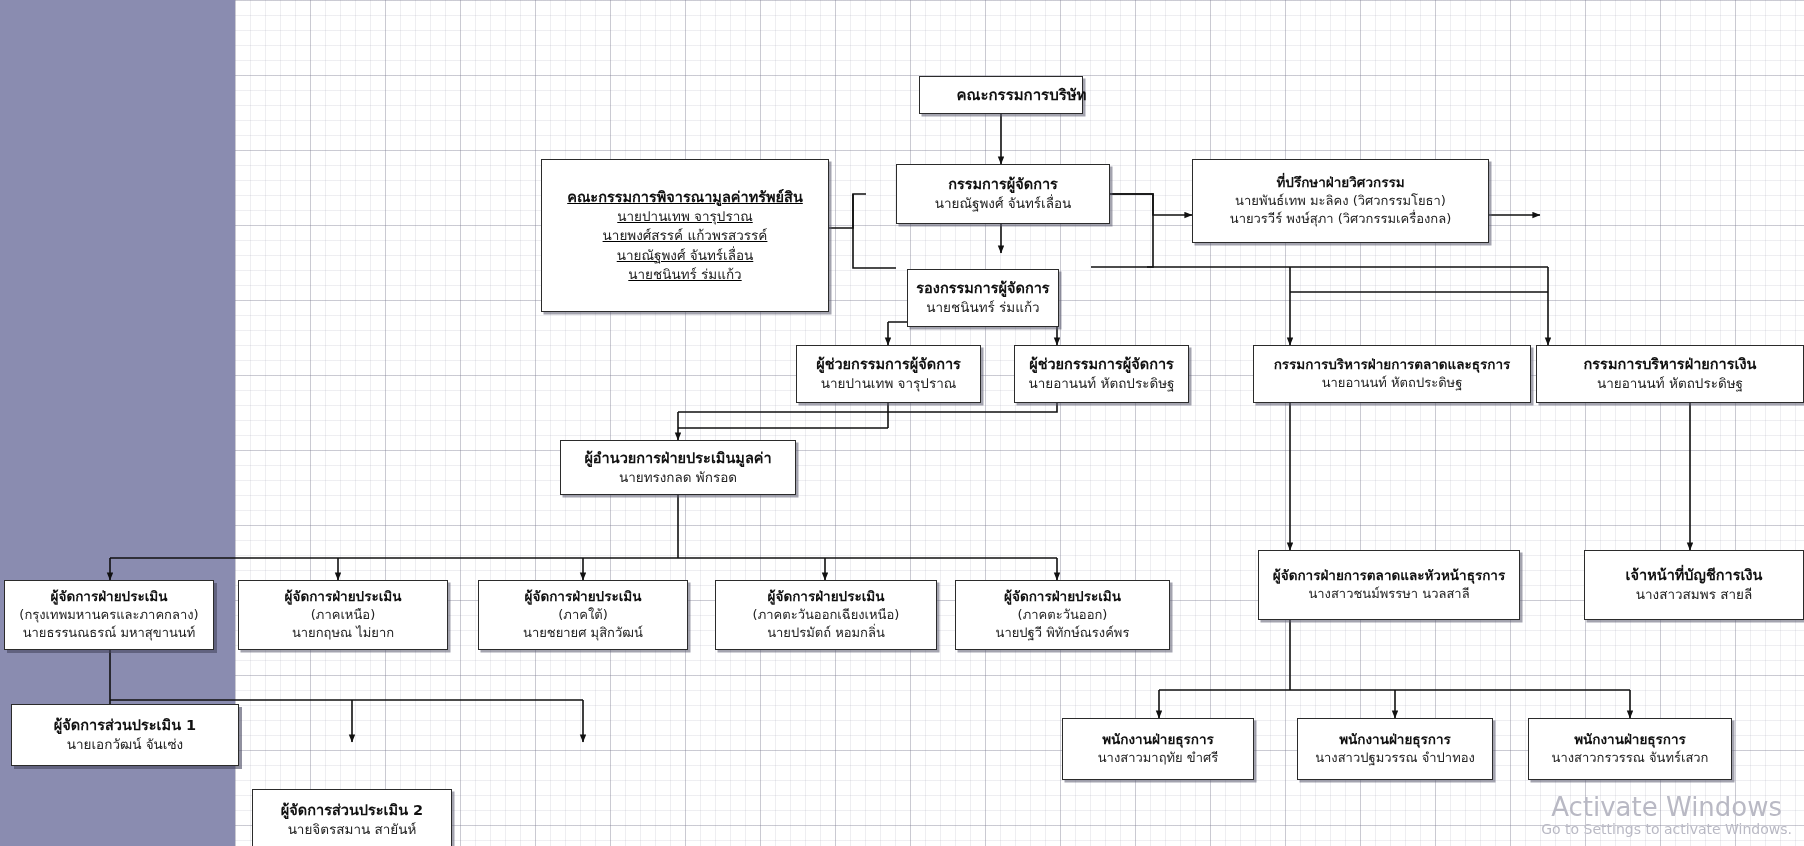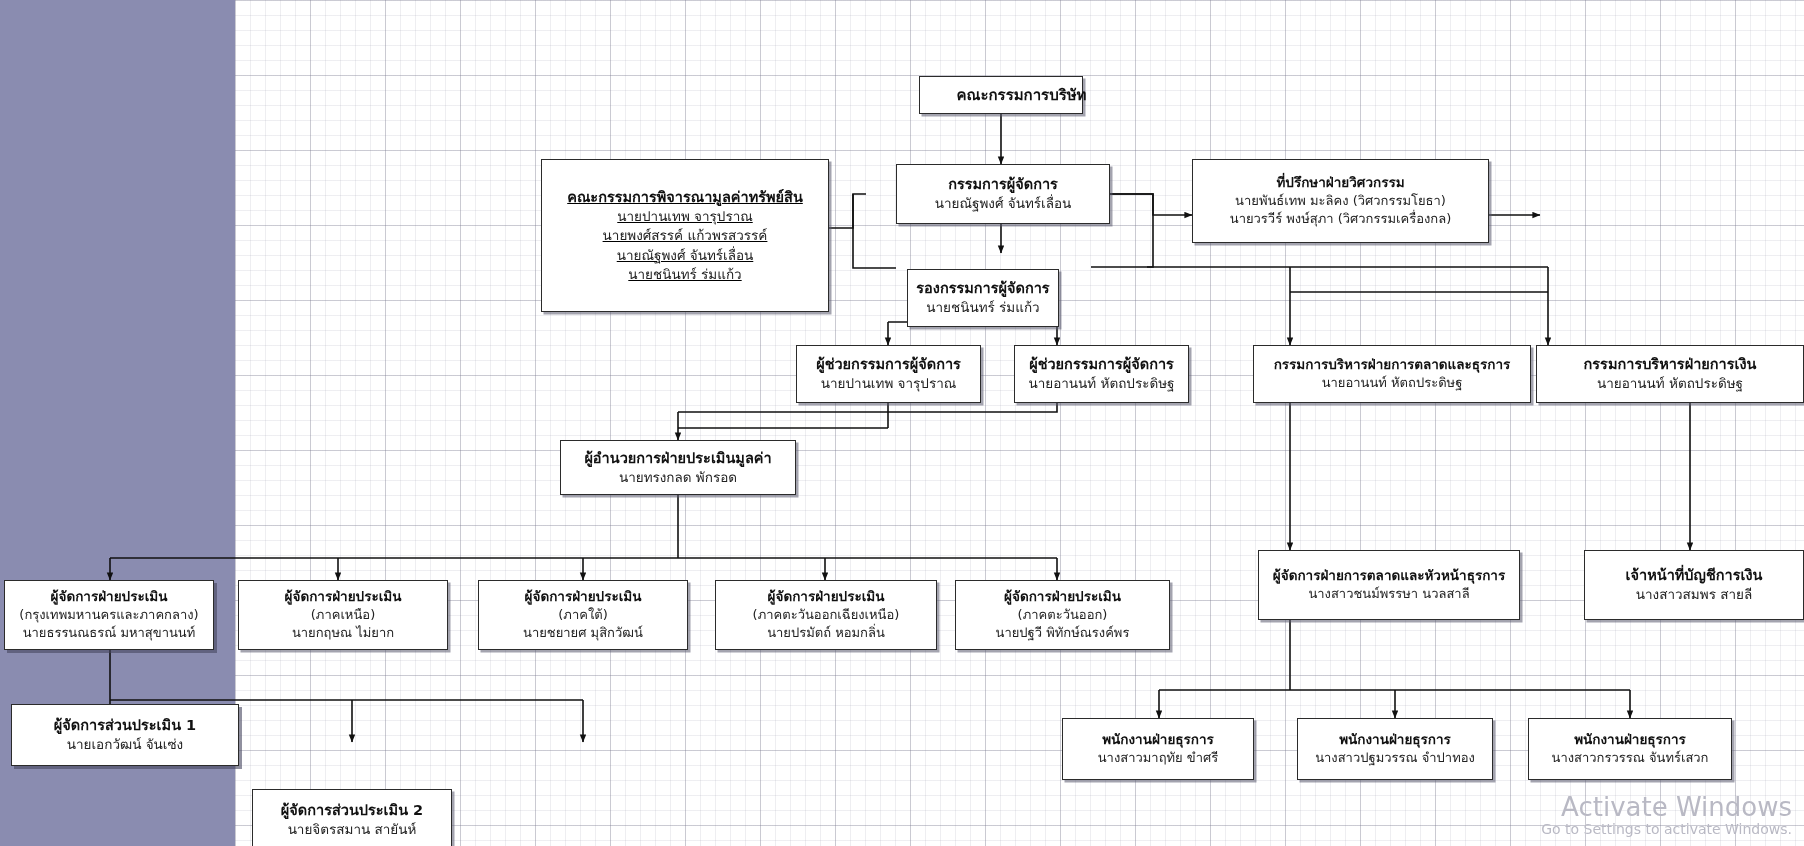--- a/index.html
+++ b/index.html
@@ -53,21 +53,21 @@
   .f15 .t{font-size:14.5px;}
   .f15 .s{font-size:13.5px;}
   .f14 .t{font-size:13.5px;}
   .f14 .s{font-size:13px;}
 
   
   .onpanel{box-shadow:3px 3px 0 rgba(70,70,95,.6);}
 
   #watermark{
     position:absolute;right:12px;bottom:8px;z-index:5;
-    text-align:right;color:#b9b9c4;pointer-events:none;
+    text-align:center;color:#b9b9c4;pointer-events:none;
     text-shadow:0 0 1px rgba(255,255,255,.6);
   }
   #watermark .w1{font-size:26px;line-height:1.05;}
   #watermark .w2{font-size:14px;line-height:1.2;}
 </style>
 </head>
 <body>
 
 <div id="stage">
 

